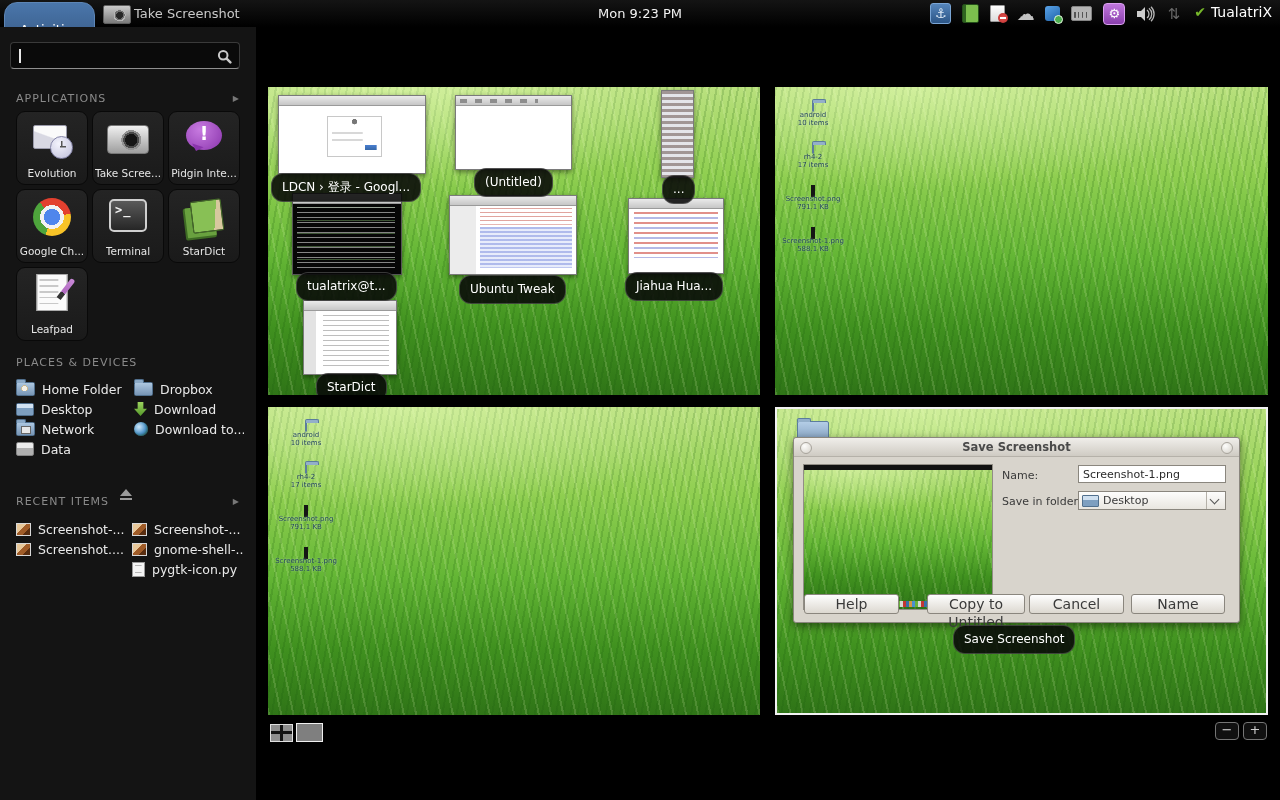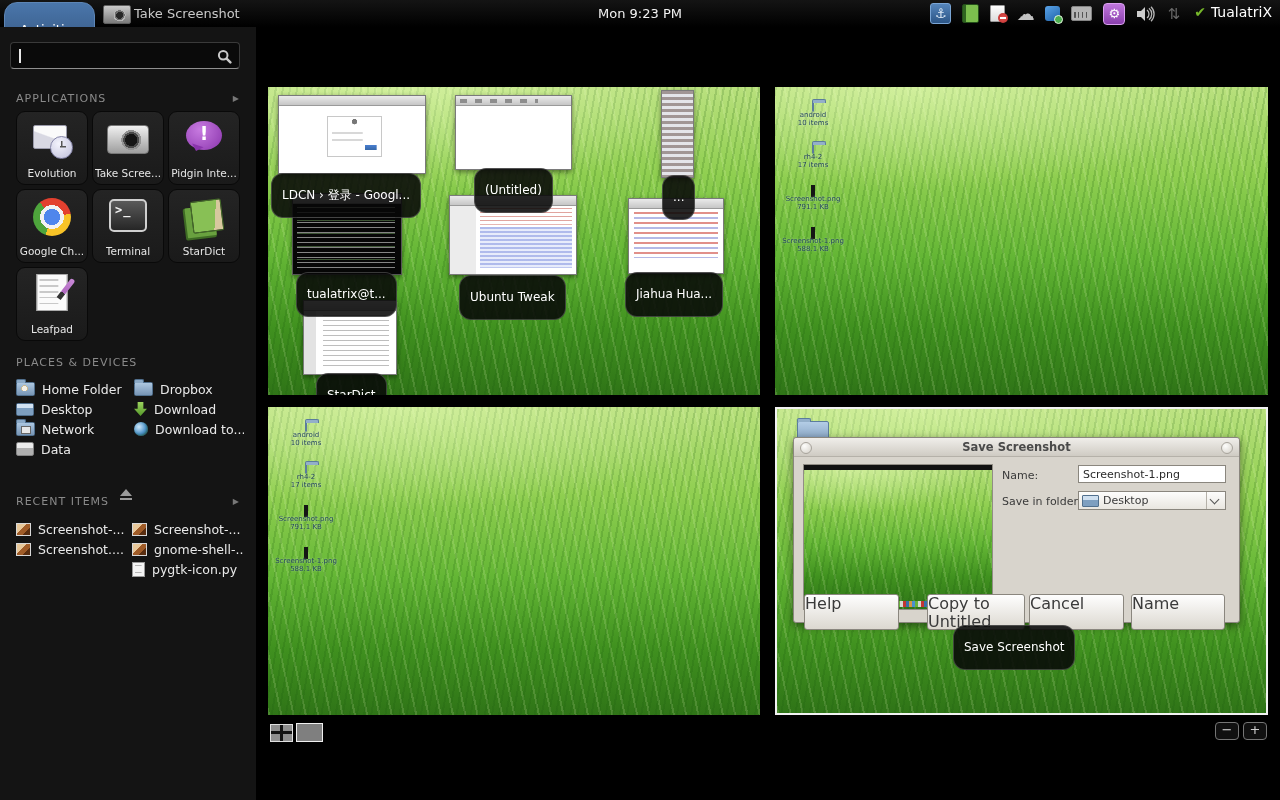--- a/index.html
+++ b/index.html
@@ -87,21 +87,21 @@
   .w-untitled::after{content:"";position:absolute;left:4px;top:2.5px;height:4px;width:68%;background:repeating-linear-gradient(90deg,#8d8d8d 0 7px,transparent 7px 15px);z-index:1}
   .w-imlist{left:393px;top:3px;width:31px;height:86px;background:#ccd2da;background-image:repeating-linear-gradient(180deg,rgba(125,100,92,.55) 0 3px,rgba(232,232,236,.85) 3px 6px)}
   .w-terminal{left:24px;top:106px;width:108px;height:80px;background:#060606;border-color:#555}
   .w-terminal::after{content:"";position:absolute;left:4px;right:6px;top:13px;bottom:4px;background:repeating-linear-gradient(180deg,rgba(215,215,215,.6) 0 1px,transparent 1px 5px),repeating-linear-gradient(180deg,rgba(140,200,120,.4) 0 1px,transparent 1px 13px)}
   .w-tweak{left:181px;top:108px;width:126px;height:78px;background:linear-gradient(90deg,#ececec 0 21%,#fff 21%)}
   .w-tweak::after{content:"";position:absolute;left:24%;right:3%;top:15%;bottom:8%;background:repeating-linear-gradient(180deg,rgba(200,90,80,.55) 0 1.5px,transparent 1.5px 4px) 0 0/100% 28% no-repeat,repeating-linear-gradient(180deg,rgba(110,130,220,.55) 0 2px,rgba(175,190,242,.3) 2px 4px) 0 100%/100% 68% no-repeat}
   .w-chat{left:360px;top:111px;width:94px;height:74px}
   .w-chat::after{content:"";position:absolute;left:5%;right:5%;top:17%;bottom:18%;background:repeating-linear-gradient(180deg,rgba(205,70,60,.6) 0 1.5px,transparent 1.5px 5px,rgba(90,100,200,.45) 5px 6.5px,transparent 6.5px 10px)}
   .w-stardict{left:35px;top:213px;width:92px;height:73px;background:linear-gradient(90deg,#e3e3e3 0 13%,#fff 13%)}
   .w-stardict::after{content:"";position:absolute;left:21%;right:8%;top:19%;bottom:8%;background:repeating-linear-gradient(180deg,rgba(125,125,125,.5) 0 1.5px,transparent 1.5px 5px)}
-  .wlabel{position:absolute;background:rgba(8,8,8,.88);border:1px solid rgba(255,255,255,.2);color:#fff;font-size:12px;line-height:19px;padding:12px 10px;border-radius:12px;white-space:nowrap;overflow:hidden;max-width:168px;box-sizing:border-box}
+  .wlabel{position:absolute;background:rgba(8,8,8,.88);border:1px solid rgba(255,255,255,.2);color:#fff;font-size:12px;line-height:19px;padding:4px 10px;border-radius:12px;white-space:nowrap;overflow:hidden;max-width:168px;box-sizing:border-box}
   .l-browser{left:3px;top:86px}
   .l-untitled{left:206px;top:81px}
   .l-im{left:394px;top:88px}
   .l-terminal{left:28px;top:185px}
   .l-tweak{left:191px;top:188px}
   .l-chat{left:357px;top:185px}
   .l-stardict{left:48px;top:286px}
   .l-save{left:176px;top:216px}
   
   .dicon{position:absolute;left:6px;width:64px;text-align:center;font-size:7px;line-height:8px;color:#1c3f5a;text-shadow:0 0 2px rgba(255,255,255,.55)}
@@ -120,21 +120,21 @@
   .sd-preview::before{content:"";position:absolute;left:0;right:0;top:0;height:5px;background:#111}
   .sd-preview::after{content:"";position:absolute;left:8%;right:8%;bottom:2px;height:6px;border-radius:3px;background:repeating-linear-gradient(90deg,#d94 0 3px,#4a90d9 3px 6px,#6cb53c 6px 9px,#ddd 9px 12px,#c33 12px 15px,#3a6fb0 15px 18px);opacity:.95}
   .sd-label{position:absolute;color:#3a3a3a}
   .sd-name-label{left:208px;top:31px}
   .sd-folder-label{left:208px;top:57px}
   .sd-name-input{position:absolute;left:284px;top:27px;width:148px;height:18px;background:#fff;border:1px solid #8a867e;font-size:11px;font-family:inherit;padding:0 4px;box-sizing:border-box;color:#2a2a2a}
   .sd-combo{position:absolute;left:284px;top:53px;width:148px;height:19px;background:linear-gradient(#fdfdfc,#e9e6e0);border:1px solid #8a867e;display:flex;align-items:center;gap:4px;padding:0 3px;box-sizing:border-box;cursor:pointer}
   .combo-folder{width:15px;height:10px;background:linear-gradient(#cfe0f0 0 35%,#7e9fc0 35%);border:1px solid #51708e;border-radius:1px}
   .combo-arrow{margin-left:auto;align-self:stretch;display:flex;align-items:center;border-left:1px solid #b5b1a9;padding:0 4px}
   .combo-arrow::before{content:"";width:6px;height:6px;border-right:1.6px solid #555;border-bottom:1.6px solid #555;transform:rotate(45deg);margin-top:-3px}
-  .sd-btn{position:absolute;height:36px;background:linear-gradient(#fefefe,#dcd8d0);border:1px solid #8a867e;border-radius:3px;font-size:16px;color:#3a3a3a;line-height:18px;box-sizing:border-box;cursor:pointer}
+  .sd-btn{position:absolute;height:20px;background:linear-gradient(#fefefe,#dcd8d0);border:1px solid #8a867e;border-radius:3px;font-size:14px;color:#3a3a3a;text-align:center;line-height:18px;box-sizing:border-box;cursor:pointer}
   .b-help{left:10px;top:156px;width:95px}
   .b-copy{left:133px;top:156px;width:98px}
   .b-cancel{left:235px;top:156px;width:95px}
   .b-save{left:337px;top:156px;width:94px}
   
   .view-toggles{position:absolute;left:270px;top:723px;display:flex;gap:3px;align-items:center}
   .vt-grid{width:21px;height:16px;border:1px solid #e0e0e0;background:linear-gradient(90deg,transparent 0 9px,#141414 9px 12px,transparent 12px),linear-gradient(180deg,transparent 0 6.5px,#141414 6.5px 9px,transparent 9px),#8f8f8f;cursor:pointer}
   .vt-single{width:25px;height:17px;background:#7f7f7f;border:1px solid #f0f0f0;cursor:pointer}
   .ws-controls{position:absolute;right:13px;top:722px;display:flex;gap:4px}
   .wsc-btn{width:22px;height:16px;border:1px solid #757575;border-radius:4px;background:#101010;color:#cfcfcf;font-size:13px;line-height:14px;text-align:center;cursor:pointer}

